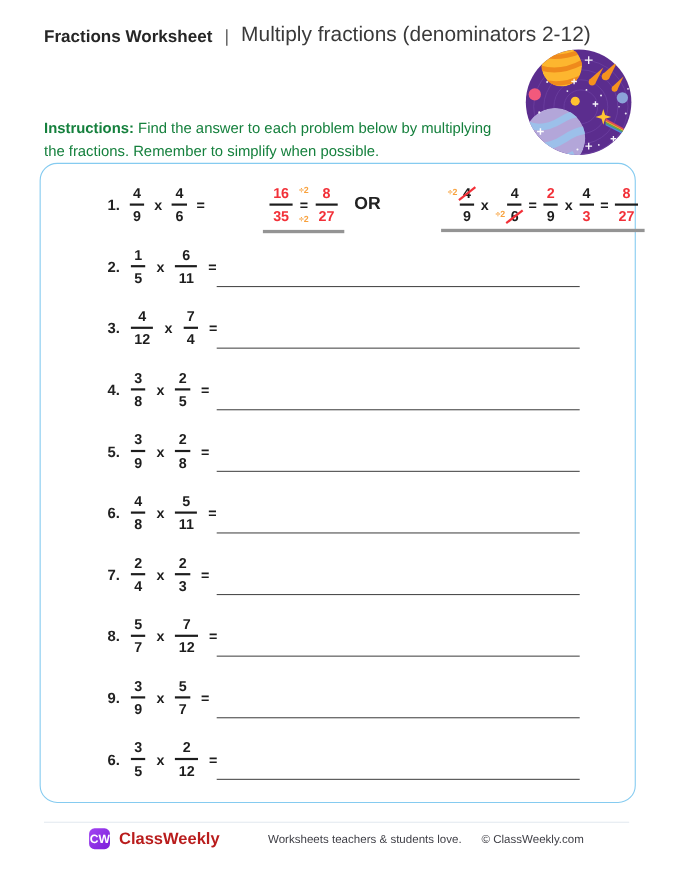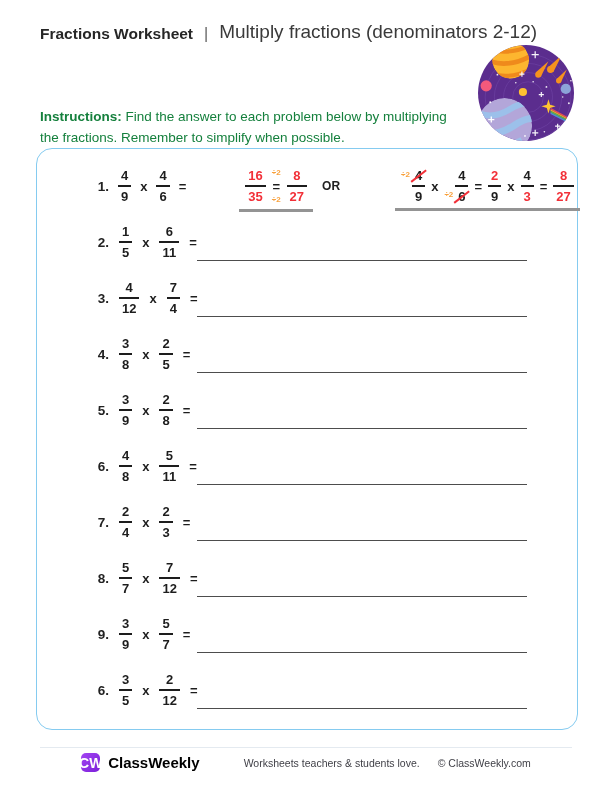--- a/index.html
+++ b/index.html
@@ -33,33 +33,33 @@
   .answer-line{position:absolute;left:160px;right:50px;bottom:9px;height:0;
                border-bottom:1.6px solid #4d4d4d;}
 
   
   .row.example{gap:9px;}
   .red{color:#f23038;}
   .group{position:relative;display:inline-flex;align-items:center;gap:6px;flex:none;padding:0 4px;margin-left:46px;}
   .group::after{content:"";position:absolute;left:-2px;right:-2px;bottom:-8px;height:3px;background:#949494;}
   .divcol{display:inline-flex;flex-direction:column;align-items:center;gap:2px;flex:none;}
   .ann{font-size:8px;font-weight:700;color:#f8a13d;line-height:1;flex:none;}
-  .or{flex:none;font-size:12px;font-weight:700;color:#222;padding:0 2px;}
+  .or{flex:none;font-size:16px;font-weight:700;color:#222;padding:0 2px;}
   .ann-high{align-self:flex-start;margin-top:2px;margin-right:-4px;}
   .ann-low{align-self:flex-end;margin-bottom:4px;margin-right:-4px;}
   .crossed{position:relative;}
   .crossed::after{content:"";position:absolute;left:-3px;right:-3px;top:45%;height:1.5px;
                   background:#f23038;transform:rotate(-38deg);}
 
   
   .footer-rule{position:absolute;left:40px;right:40px;top:747px;height:1px;background:#e4eaf0;}
   .footer{position:absolute;left:0;right:0;top:753px;display:flex;align-items:center;justify-content:center;gap:8px;}
   .logo{width:19px;height:19px;border-radius:5px;background:linear-gradient(135deg,#a244f2,#7c1fd9);
-        color:#fff;font-size:14px;font-weight:700;display:flex;align-items:center;justify-content:center;flex:none;}
-  .brand{font-size:15px;font-weight:700;color:#000000;}
+        color:#fff;font-size:11px;font-weight:700;display:flex;align-items:center;justify-content:center;flex:none;}
+  .brand{font-size:15px;font-weight:700;color:#b91c1c;}
   .tagline{font-size:10.5px;color:#3f3f46;margin-left:36px;}
   .copyright{font-size:10.5px;color:#3f3f46;margin-left:10px;}
 </style>
 </head>
 <body>
 
 <div class="page">
 
   <div class="header">
     <span class="title">Fractions Worksheet</span>

